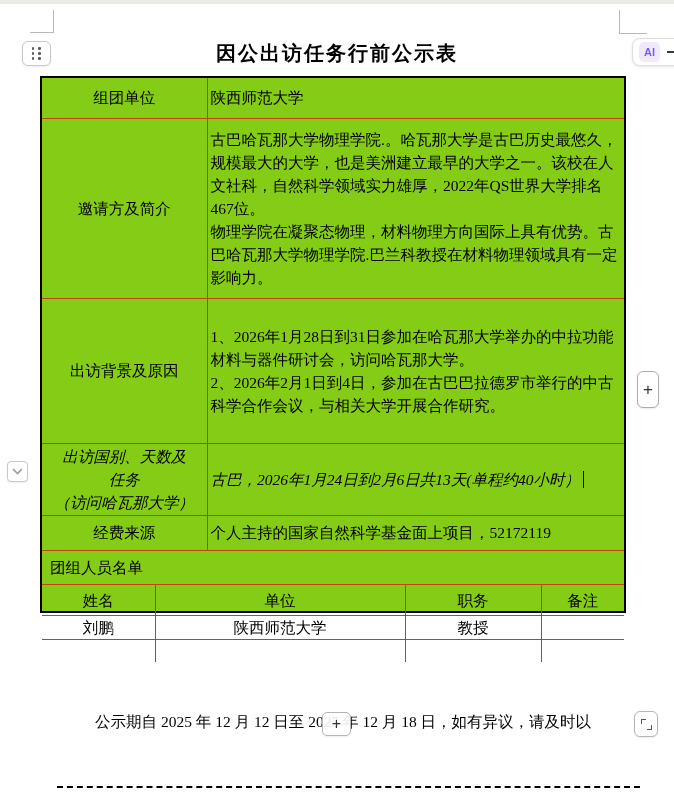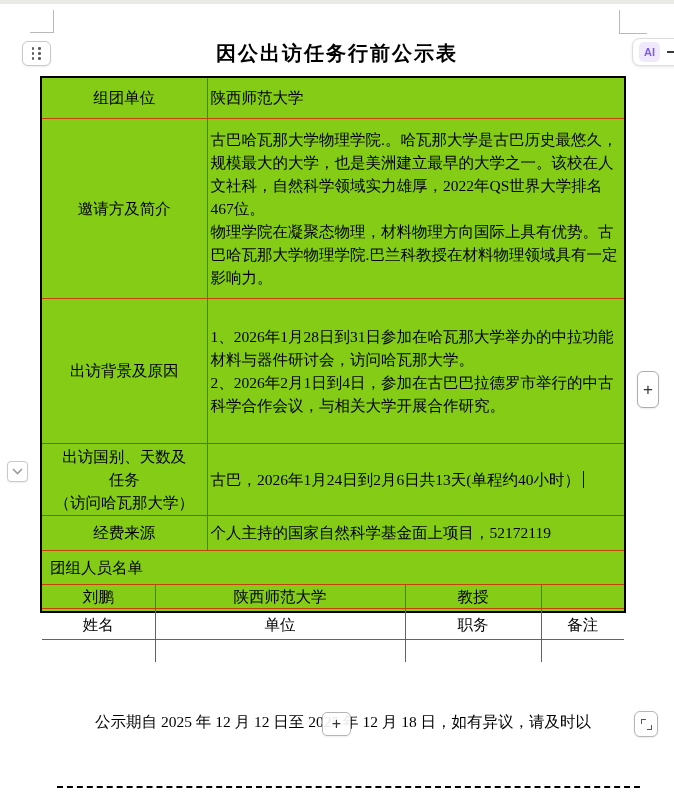--- a/index.html
+++ b/index.html
@@ -117,21 +117,21 @@
         <div>物理学院在凝聚态物理，材料物理方向国际上具有优势。古巴哈瓦那大学物理学院.巴兰科教授在材料物理领域具有一定影响力。</div>
       </td>
     </tr>
     <tr style="height:145px;">
       <td class="label-cell">出访背景及原因</td>
       <td class="content-cell">
         <div>1、2026年1月28日到31日参加在哈瓦那大学举办的中拉功能材料与器件研讨会，访问哈瓦那大学。</div>
         <div>2、2026年2月1日到4日，参加在古巴巴拉德罗市举行的中古科学合作会议，与相关大学开展合作研究。</div>
       </td>
     </tr>
-    <tr style="height:72px;">
+    <tr style="height:72px;font-style:italic;">
       <td class="label-cell">
         <div>出访国别、天数及</div>
         <div>任务</div>
         <div>（访问哈瓦那大学）</div>
       </td>
       <td class="content-cell">
         <span>古巴，2026年1月24日到2月6日共13天(单程约40小时）</span><span class="caret"></span>
       </td>
     </tr>
     <tr style="height:35px;">
@@ -144,31 +144,31 @@
   </tbody>
     </table>
   <table class="t-lower">
     <colgroup>
         <col style="width:113px">
         <col style="width:250px">
         <col style="width:136px">
         <col style="width:83px">
       </colgroup>
     <tbody>
-        <tr style="height:24px;">
+        <tr style="height:31px;">
+      <td>姓名</td>
+      <td>单位</td>
+      <td>职务</td>
+      <td>备注</td>
+    </tr>
+    <tr style="height:24px;">
       <td>刘鹏</td>
       <td>陕西师范大学</td>
       <td>教授</td>
       <td></td>
-    </tr>
-    <tr style="height:31px;">
-      <td>姓名</td>
-      <td>单位</td>
-      <td>职务</td>
-      <td>备注</td>
     </tr>
     <tr style="height:22px;">
       <td></td>
       <td></td>
       <td></td>
       <td></td>
     </tr>
   </tbody>
     </table>
 </div>

